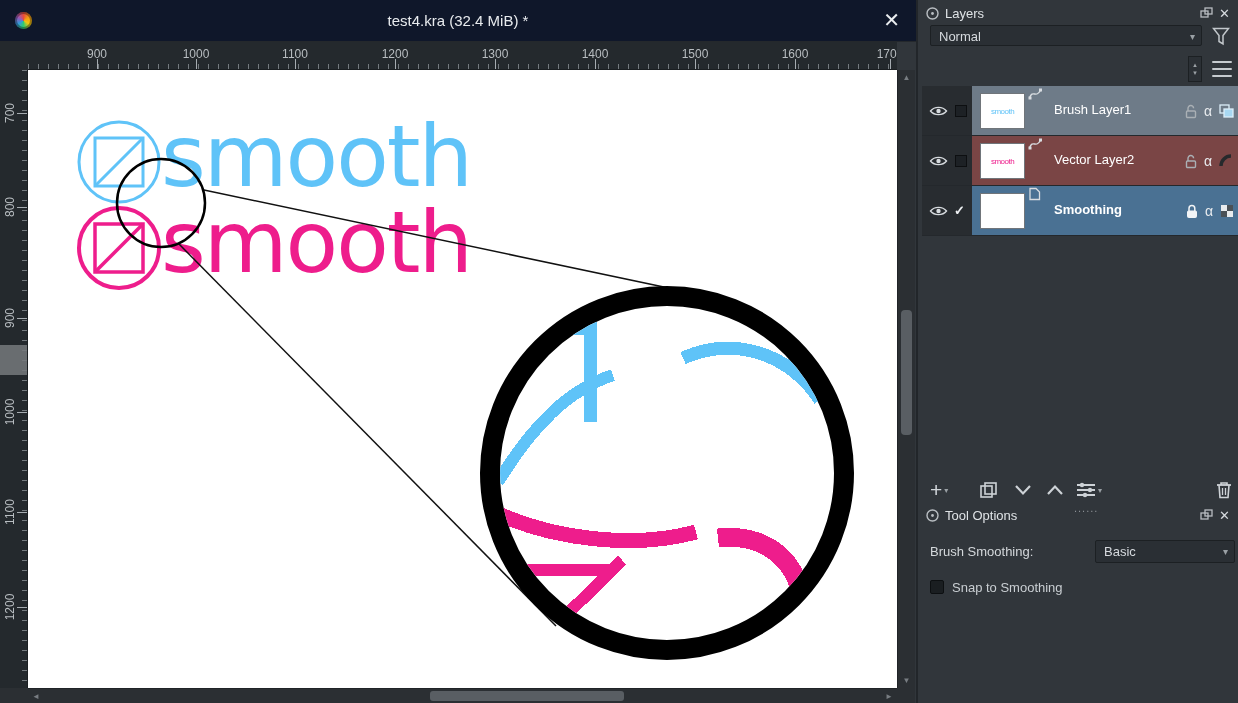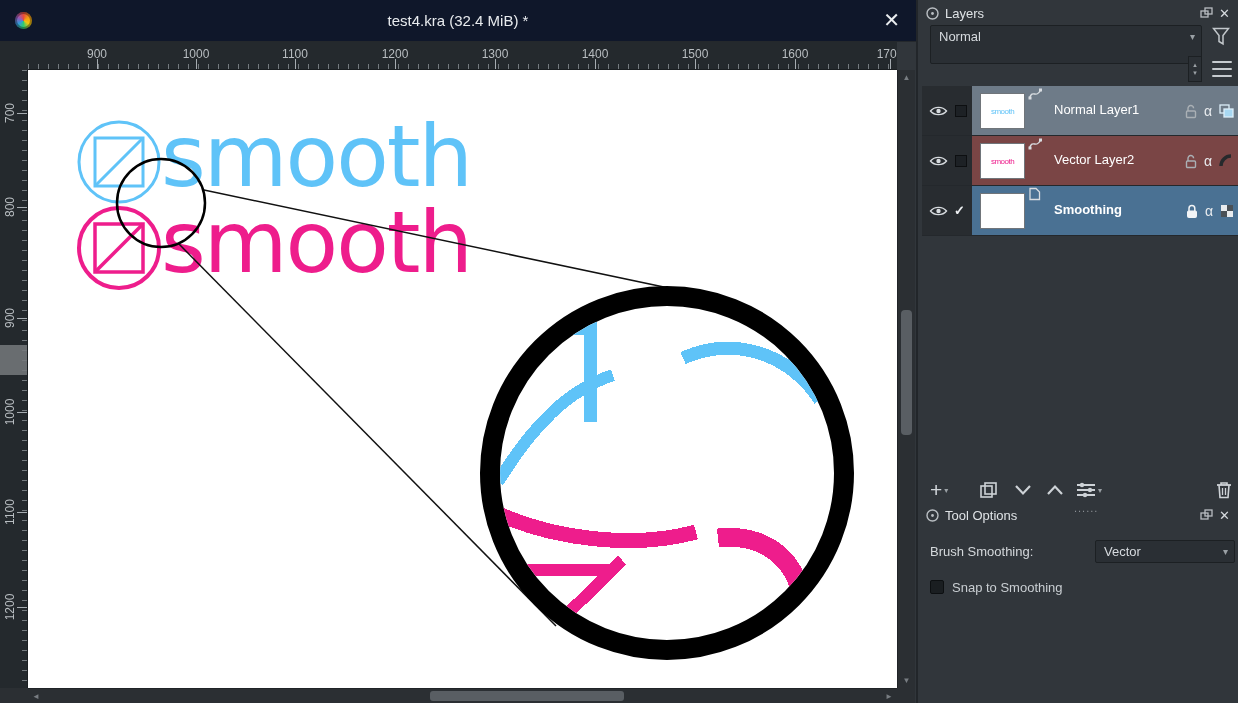--- a/index.html
+++ b/index.html
@@ -210,21 +210,21 @@
       </svg>
       <span class="docker-title">Layers</span>
       <span class="hdr-spacer"></span>
       <svg width="13" height="12">
         <rect x="1" y="4" width="7" height="6" fill="none" stroke="#b9bec2" stroke-width="1.3"></rect>
         <rect x="5" y="1" width="7" height="6" fill="none" stroke="#b9bec2" stroke-width="1.3"></rect>
       </svg>
       <span class="hdr-close">✕</span>
     </div>
 
-    <div class="combo" style="left:12px;top:25px;width:272px;height:39px">
+    <div class="combo" style="left:12px;top:25px;width:272px;height:21px">
       <span>Normal</span>
       <span class="arrow">▾</span>
     </div>
     <svg class="abs" style="left:294px;top:27px" width="18" height="20">
       <path d="M1.5 1.5 H16.5 L11 8.5 V17 L7 14.5 V8.5 Z" fill="none" stroke="#c2c7cb" stroke-width="1.5"></path>
     </svg>
 
     <div class="abs opacity-spin">
       <span>▴</span>
       <span>▾</span>
@@ -247,21 +247,21 @@
         </div>
         <div class="row-body" style="background-color: rgb(110, 123, 136);">
           <div class="thumb">
             <span style="color: rgb(95, 195, 248);">smooth</span>
           </div>
           <svg class="layer-badge" width="14" height="14">
             <path d="M1.5 11 C4.5 2 8.5 12 12.5 3" fill="none" stroke="#d9dde1" stroke-width="1.4"></path>
             <rect x="0.5" y="9.5" width="3" height="3" fill="#d9dde1"></rect>
               <rect x="11" y="1.5" width="3" height="3" fill="#d9dde1"></rect>
           </svg>
-          <span class="layer-name">Normal Layer1</span>
+          <span class="layer-name">Brush Layer1</span>
           <div class="row-icons">
             <svg width="12" height="15">
               <path d="M3 7 V4.5 A2.8 2.8 0 0 1 8.6 4.2" fill="none" stroke="#aab0b5" stroke-width="1.4"></path>
               <rect x="1.5" y="7" width="9" height="6.5" rx="1" fill="none" stroke="#aab0b5" stroke-width="1.4"></rect>
             </svg>
             <span class="alpha-glyph">α</span>
             <svg width="15" height="14">
               <rect x="1" y="1" width="9" height="8" fill="none" stroke="#dceef9" stroke-width="1.3"></rect>
               <rect x="5" y="5" width="9" height="8" fill="#a8d8f2" stroke="#dceef9" stroke-width="1.3"></rect>
             </svg>
@@ -386,21 +386,21 @@
       <span class="hdr-spacer"></span>
       <svg width="13" height="12">
         <rect x="1" y="4" width="7" height="6" fill="none" stroke="#b9bec2" stroke-width="1.3"></rect>
         <rect x="5" y="1" width="7" height="6" fill="none" stroke="#b9bec2" stroke-width="1.3"></rect>
       </svg>
       <span class="hdr-close">✕</span>
     </div>
 
     <span class="abs brush-label">Brush Smoothing:</span>
     <div class="combo" style="left:177px;top:540px;width:140px;height:23px">
-      <span>Vector</span>
+      <span>Basic</span>
       <span class="arrow">▾</span>
     </div>
 
     <span class="abs snap-box"></span>
     <span class="abs snap-label">Snap to Smoothing</span>
 
   </div>
 </div>
 
 </body></html>

